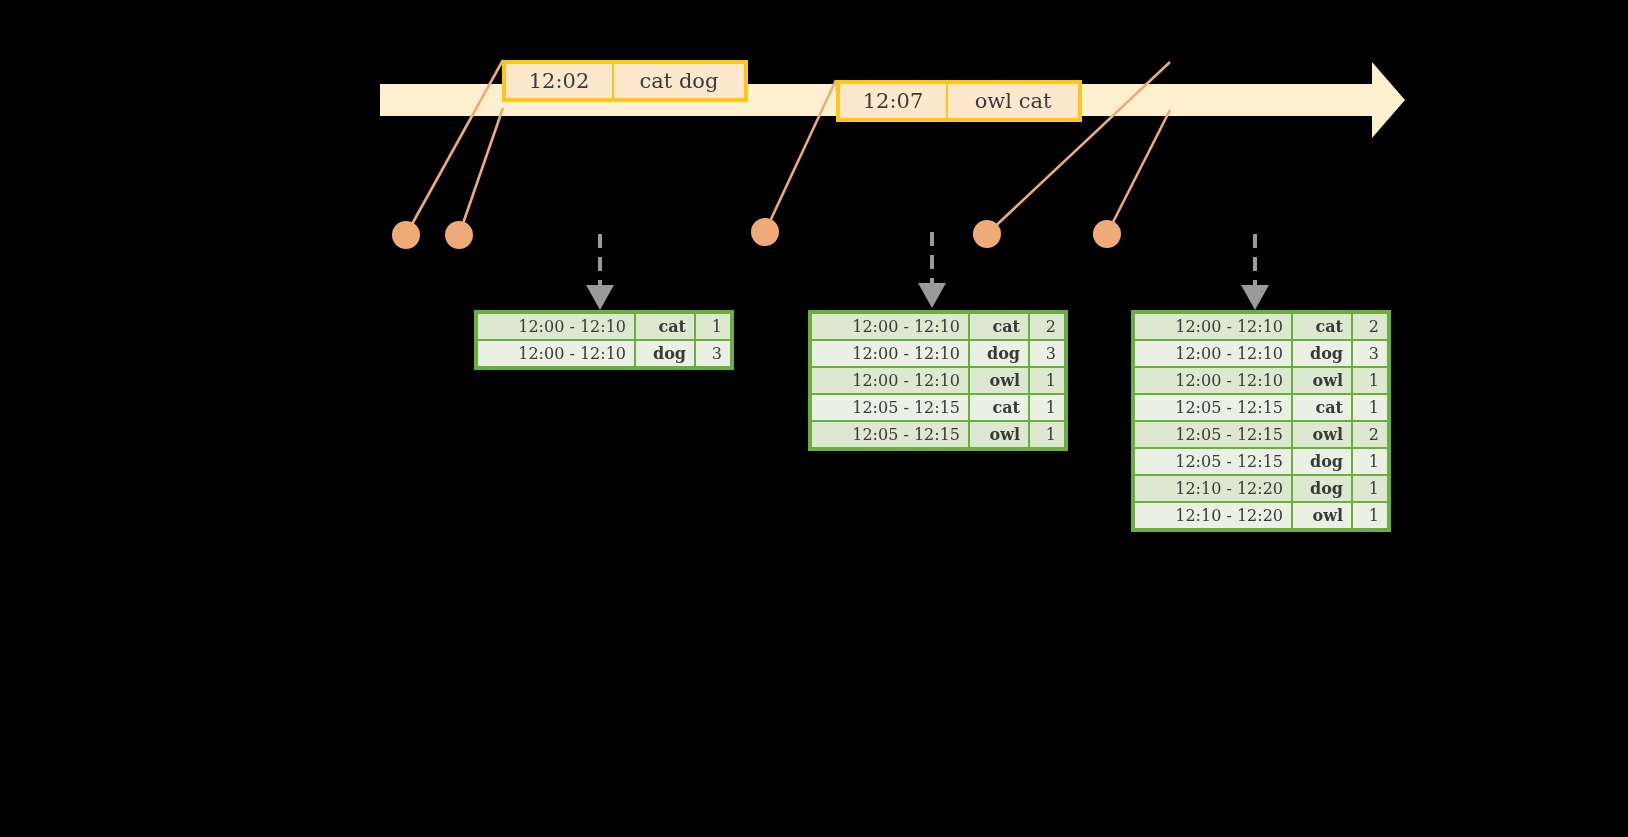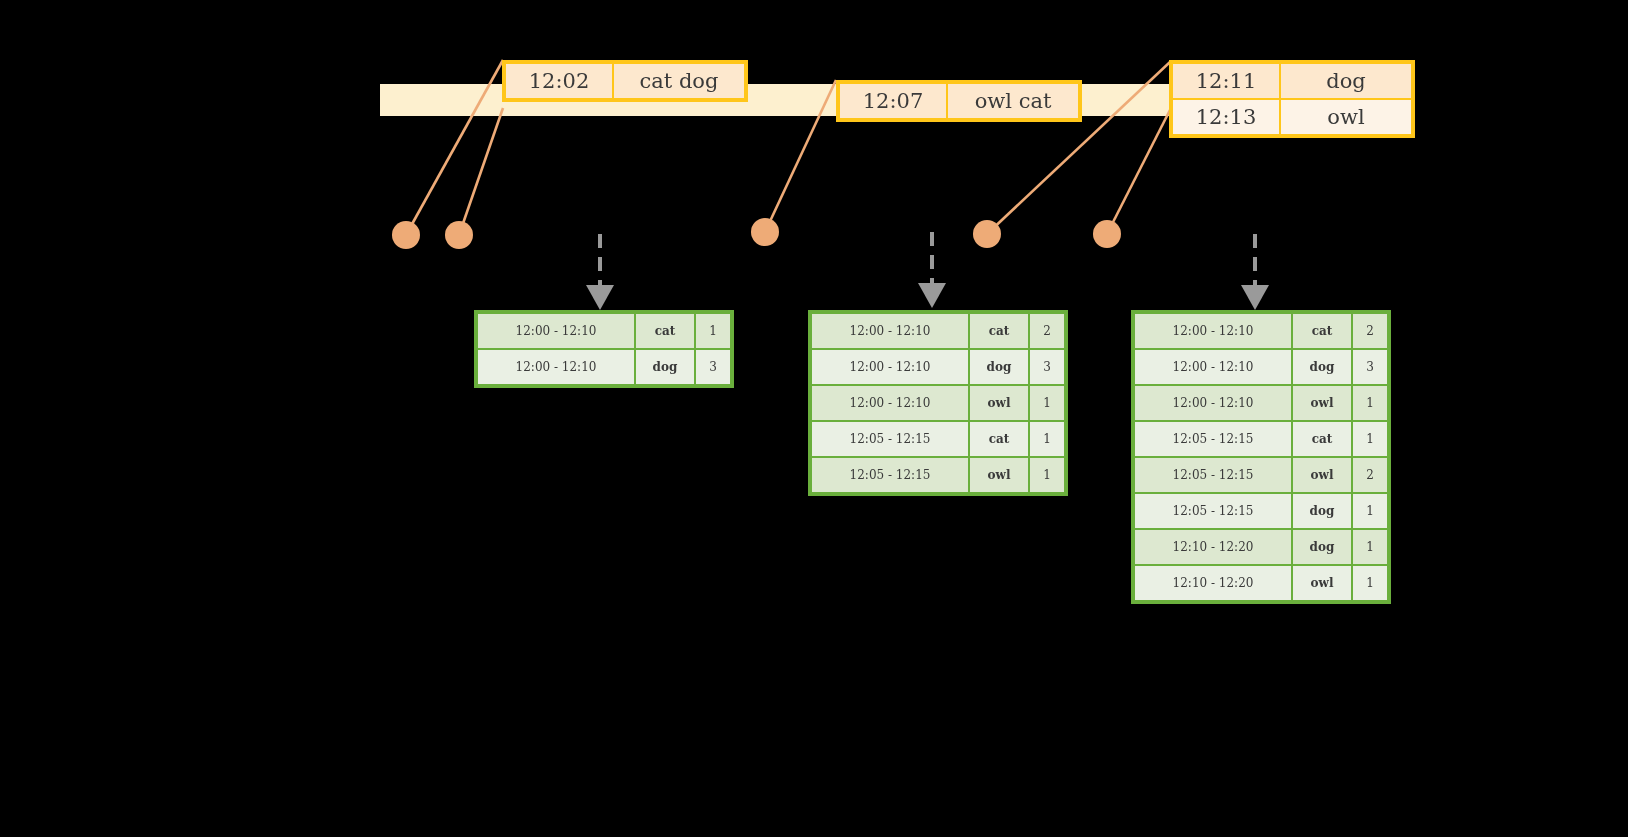--- a/index.html
+++ b/index.html
@@ -56,23 +56,23 @@
     position: absolute;
     border-collapse: separate;
     border-spacing: 2px;
     background: #6aaf3c;
     border: 2px solid #6aaf3c;
     box-sizing: border-box;
   }
   .res-table td {
     background: #dde8d0;
     color: #3a3a3a;
-    font-size: 12px;
-    text-align: center;
-    padding: 10px 8px;
+    font-size: 16px;
+    text-align: right;
+    padding: 3px 8px;
     white-space: nowrap;
     font-family: "DejaVu Serif", serif;
     border: none;
   }
   .res-table tr.alt td { background: #eaf0e4; }
   .res-table td.c-win { min-width: 140px; }
   .res-table td.c-key { min-width: 42px; font-weight: bold; }
   .res-table td.c-cnt { min-width: 18px; }
 
   .dot { fill: #eeab77; }
@@ -133,32 +133,20 @@
 
   <table class="evt-table" style="left:836px; top:80px;">
     <tbody>
         <tr>
       <td class="c-time">12:07</td>
       <td class="c-words">owl cat</td>
     </tr>
   </tbody>
     </table>
 
-  <table class="evt-table" style="left:1169px; top:60px;">
-    <tbody>
-        <tr>
-      <td class="c-time">12:11</td>
-      <td class="c-words">dog</td>
-    </tr>
-    <tr>
-      <td class="c-time">12:13</td>
-      <td class="c-words">owl</td>
-    </tr>
-  </tbody>
-    </table>
 
   <table class="res-table" style="left:474px; top:310px;">
     <tbody>
         <tr>
       <td class="c-win">12:00 - 12:10</td>
       <td class="c-key">cat</td>
       <td class="c-cnt">1</td>
     </tr>
     <tr class="alt">
       <td class="c-win">12:00 - 12:10</td>

